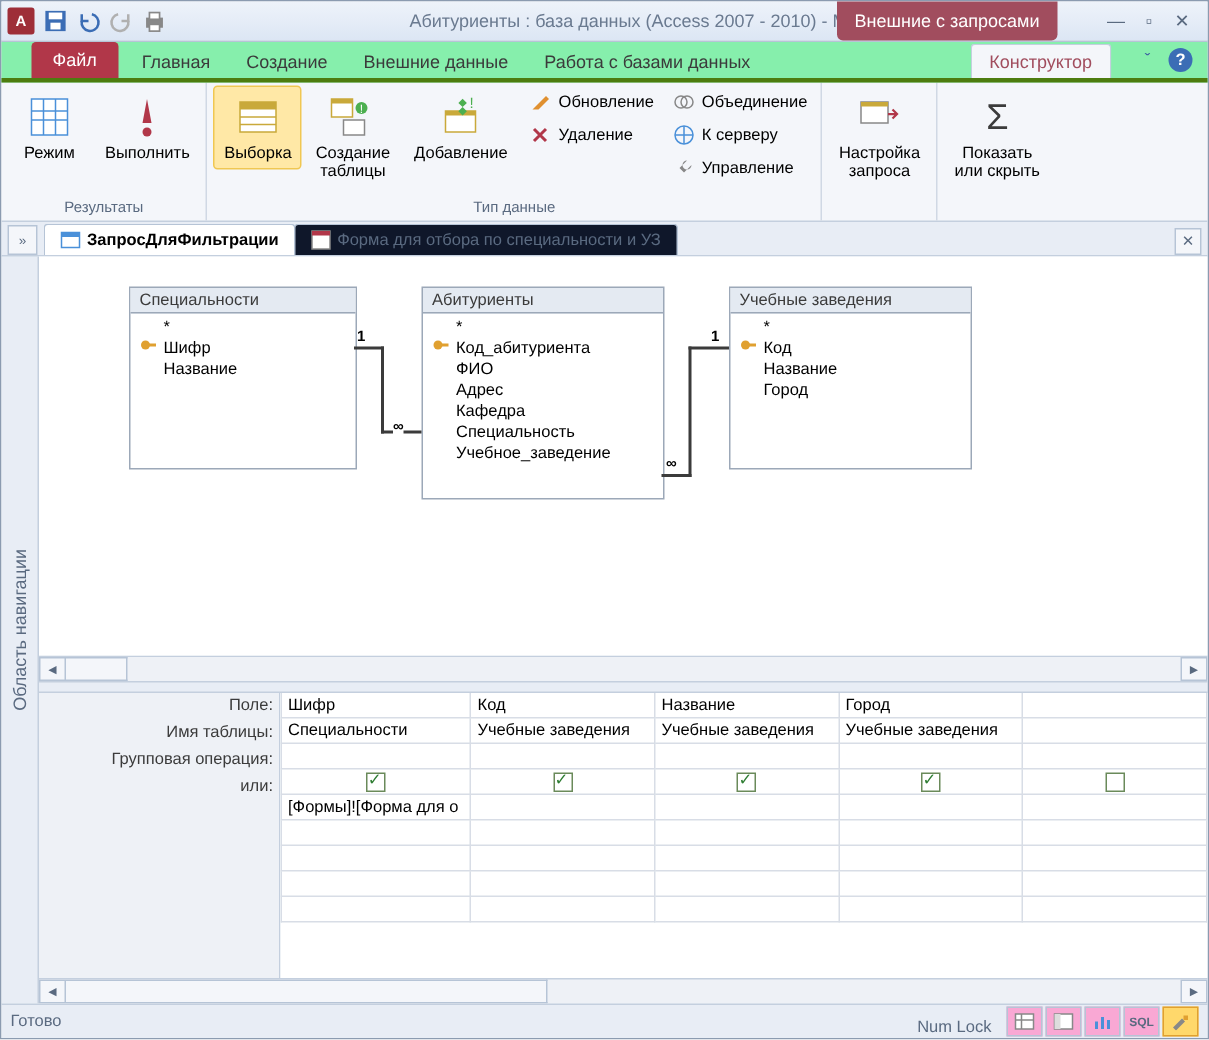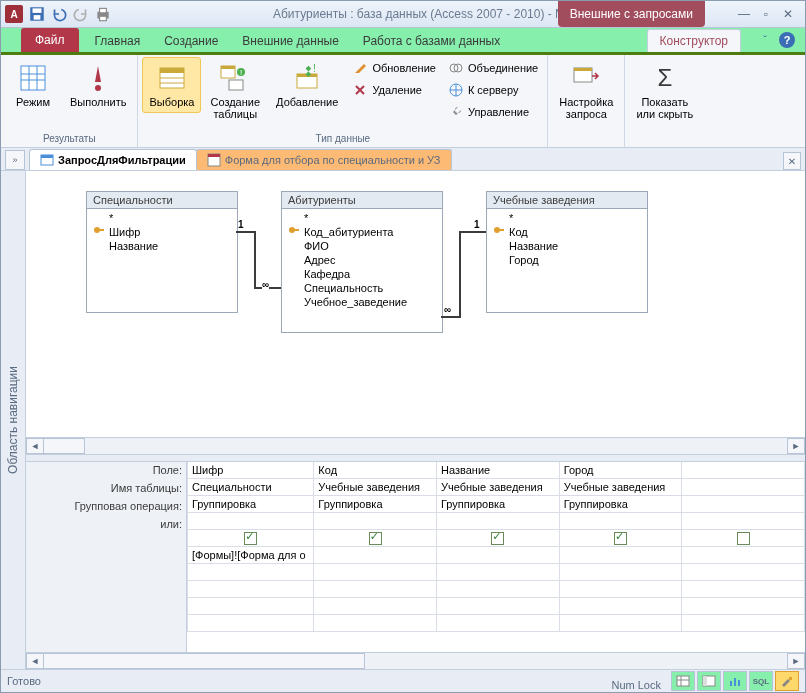--- a/index.html
+++ b/index.html
@@ -27,21 +27,21 @@
 .big-btn .ic{width:32px;height:32px;margin-bottom:2px;display:flex;align-items:center;justify-content:center}
 .big-btn .lbl{font-size:11px;text-align:center;line-height:12px}
 .small-btn{display:flex;align-items:center;gap:4px;padding:2px 4px;border:1px solid transparent;border-radius:2px}
 .small-btn .ic{width:16px;height:16px}
 .small-col{display:flex;flex-direction:column}
 .ic svg{width:100%;height:100%}
 
 .doc-tabs{height:22px;background:#e8edf5;border-bottom:1px solid #c4cfde;display:flex;align-items:flex-end;padding-left:28px;position:relative}
 .collapse-btn{position:absolute;left:4px;top:2px;width:18px;height:18px;border:1px solid #b6c4d6;background:#f4f6fa;display:flex;align-items:center;justify-content:center;font-size:9px;color:#5a6a80}
 .doc-tab{height:20px;border:1px solid #b6c4d6;border-bottom:none;background:#fff;padding:0 10px;display:flex;align-items:center;gap:4px;font-size:11px;margin-right:-1px;border-radius:3px 3px 0 0}
-.doc-tab.inactive{background:#fdba74;color:#5a6a80}
+.doc-tab.inactive{background:#0f172a;color:#5a6a80}
 .doc-tab .ic{width:14px;height:14px}
 .doc-close{margin-left:auto;margin-right:4px;width:16px;height:16px;border:1px solid #b6c4d6;background:#f4f6fa;display:flex;align-items:center;justify-content:center;font-size:10px;color:#5a6a80}
 
 .main{flex:1;display:flex;min-height:0}
 .navpane{width:24px;background:#e8edf5;border-right:1px solid #c4cfde;display:flex;align-items:center;justify-content:center}
 .navpane span{writing-mode:vertical-rl;transform:rotate(180deg);color:#5a6a80;font-size:12px}
 .workarea{flex:1;display:flex;flex-direction:column;min-width:0}
 .diagram{flex:1;position:relative;background:#fff;overflow:hidden}
 .tbl{position:absolute;border:1px solid #9ca8b8;background:#fff;font-size:11px}
 .tbl-title{background:#e4eaf2;border-bottom:1px solid #9ca8b8;padding:2px 6px;color:#3b3b3b}
@@ -57,21 +57,21 @@
 .grid-labels{width:160px;background:#eef1f6;border-right:1px solid #c4cfde;display:flex;flex-direction:column}
 .grid-labels div{height:17px;text-align:right;padding:0 4px;font-size:11px;color:#3b3b3b;line-height:17px;border-bottom:1px solid transparent}
 .grid-table{flex:1;overflow:auto;background:#fff}
 table.q{border-collapse:collapse;width:100%}
 table.q td{border:1px solid #d8dde6;height:16px;padding:0 4px;font-size:11px;min-width:110px;background:#fff}
 table.q tr:nth-child(1) td{border-top:none}
 .chk{display:inline-block;width:11px;height:11px;border:1px solid #6a8a5a;background:#fff;position:relative;vertical-align:middle}
 .chk.on::after{content:"✓";position:absolute;left:0;top:-3px;font-size:11px;color:#2e7d32}
 .status{height:22px;background:#e8edf5;border-top:1px solid #c4cfde;display:flex;align-items:center;padding:0 6px;font-size:11px;color:#5a6a80}
 .status .right{margin-left:auto;display:flex;gap:2px;align-items:flex-end}
-.view-btn{width:22px;height:18px;border:1px solid #b6c4d6;background:#86efac;display:flex;align-items:center;justify-content:center;font-size:9px;position:relative}
+.view-btn{width:22px;height:18px;border:1px solid #b6c4d6;background:#f9a8d4;display:flex;align-items:center;justify-content:center;font-size:9px;position:relative}
 .view-btn.cur{background:#ffd86b;border-color:#e0a030}
 .rel-line{position:absolute;background:#3b3b3b}
 .rel-lbl{position:absolute;font-size:10px;font-weight:bold;background:#fff}
 </style>
 </head>
 <body>
 
 <div class="window">
 
   <div class="titlebar">
@@ -415,27 +415,20 @@
               <td></td>
             </tr>
             <tr>
               <td>Специальности</td>
               <td>Учебные заведения</td>
               <td>Учебные заведения</td>
               <td>Учебные заведения</td>
               <td></td>
             </tr>
             <tr>
-              <td>Группировка</td>
-              <td>Группировка</td>
-              <td>Группировка</td>
-              <td>Группировка</td>
-              <td></td>
-            </tr>
-            <tr>
                   <td></td>
                   <td></td>
                   <td></td>
                   <td></td>
                   <td></td>
                 </tr>
             <tr>
               <td style="text-align:center"><span class="chk on"></span></td>
               <td style="text-align:center"><span class="chk on"></span></td>
               <td style="text-align:center"><span class="chk on"></span></td>

